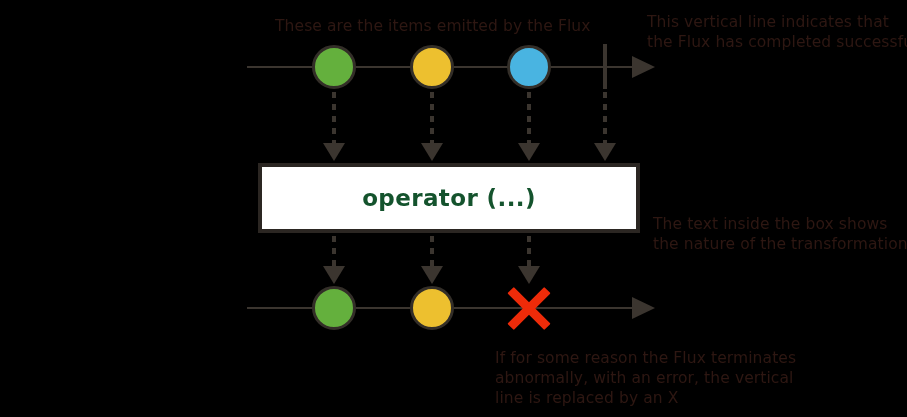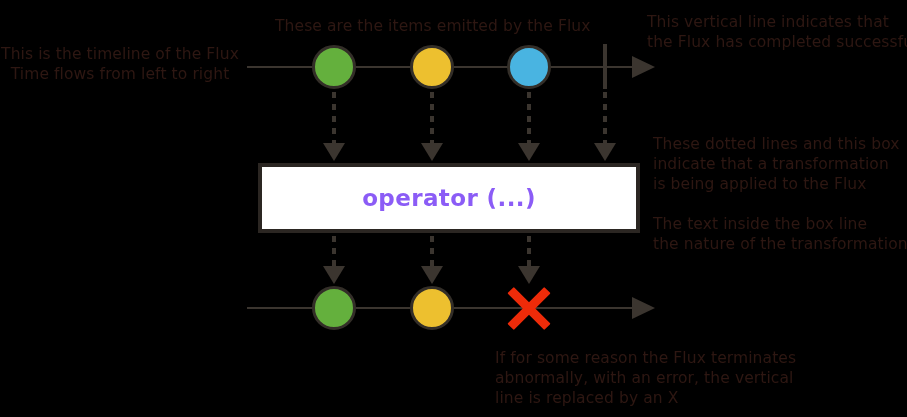--- a/index.html
+++ b/index.html
@@ -92,21 +92,21 @@
     width: 382px;
     height: 70px;
     background: #ffffff;
     border: 4px solid #2b2622;
     box-sizing: border-box;
     display: flex;
     align-items: center;
     justify-content: center;
   }
   #operator-label {
-    color: #8b5cf6;
+    color: #14532d;
     font-size: 23px;
     font-weight: bold;
     letter-spacing: 0.4px;
   }
 
   
   .dotted {
     position: absolute;
     width: 4px;
     background-image: linear-gradient(to bottom, #3b352f 0 6px, transparent 6px 12px);
@@ -159,33 +159,28 @@
     border-radius: 1px;
   }
   #error-x span.a { transform: rotate(45deg); }
   #error-x span.b { transform: rotate(-45deg); }
 </style>
 </head>
 <body>
 
 <div id="canvas">
 
-  <div class="annot center" id="annot-timeline">This is the timeline of the Flux
-Time flows from left to right</div>
 
   <div class="annot center" id="annot-items">These are the items emitted by the Flux</div>
 
   <div class="annot left" id="annot-complete">This vertical line indicates that
 the Flux has completed successfully</div>
 
-  <div class="annot left" id="annot-transform">These dotted lines and this box
-indicate that a transformation
-is being applied to the Flux</div>
-
-  <div class="annot left" id="annot-boxtext">The text inside the box line
+
+  <div class="annot left" id="annot-boxtext">The text inside the box shows
 the nature of the transformation</div>
 
 
   <div class="annot left" id="annot-error">If for some reason the Flux terminates
 abnormally, with an error, the vertical
 line is replaced by an X</div>
 
   <div class="axis-line" id="axis-top"></div>
   <div class="axis-arrow" id="axis-arrow-top"></div>
   <div id="complete-bar"></div>

